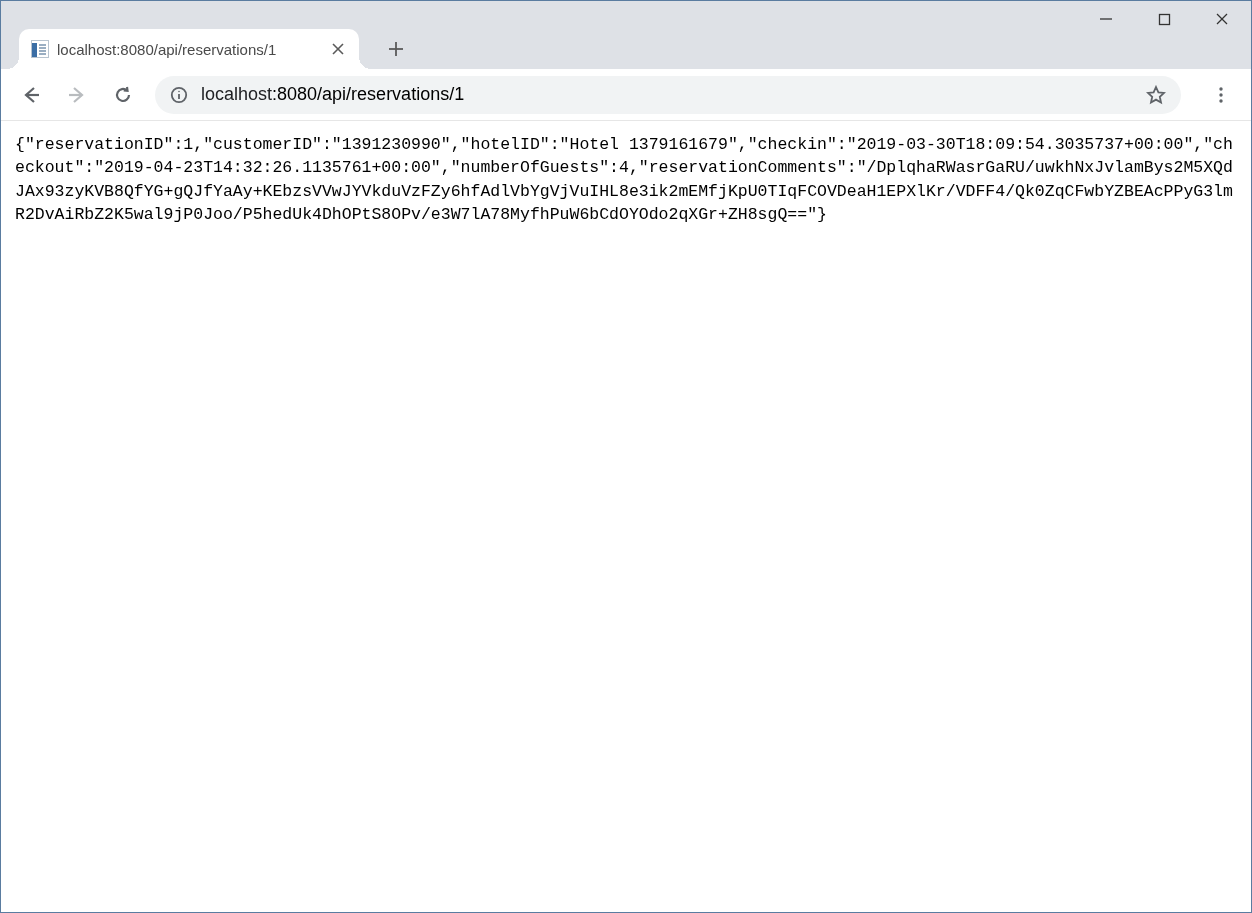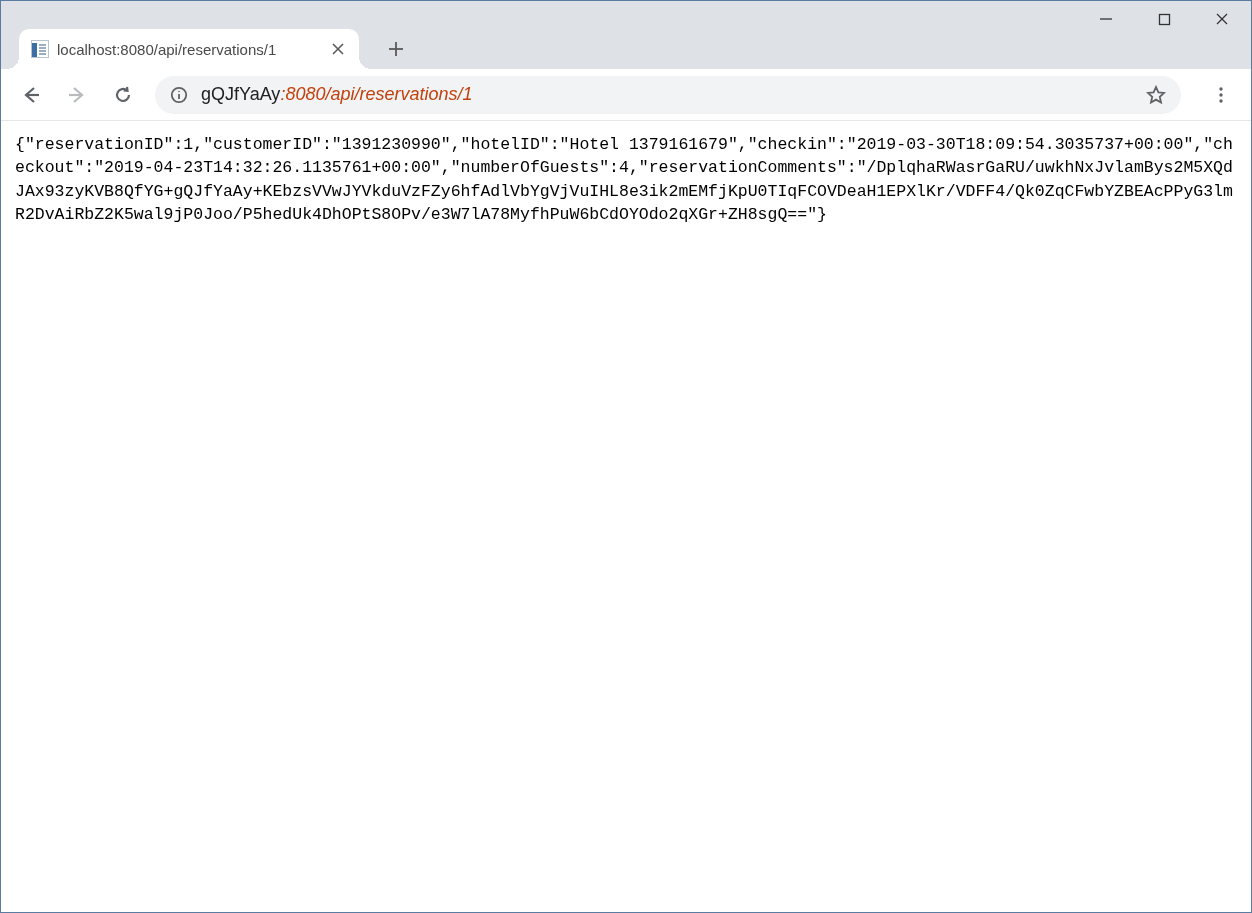--- a/index.html
+++ b/index.html
@@ -139,21 +139,21 @@
     }
     .site-info svg { fill: none; stroke: #5f6368; stroke-width: 1.8; }
     .url {
       flex: 1;
       font-size: 18px;
       color: #202124;
       font-family: "Segoe UI", Arial, sans-serif;
       white-space: nowrap;
       overflow: hidden;
     }
-    .url .dim { color: #c2410c; font-style: italic; }
+    .url .dim { color: #000000; }
     .star {
       width: 22px; height: 22px;
       display: flex; align-items: center; justify-content: center;
     }
     .star svg { fill: none; stroke: #5f6368; stroke-width: 1.8; }
     .menu-btn {
       width: 40px; height: 40px;
       display: flex; align-items: center; justify-content: center;
       margin-left: 8px;
     }
@@ -230,21 +230,21 @@
   </div>
   <div class="omnibox">
     <div class="site-info">
       <svg width="18" height="18" viewBox="0 0 18 18">
           <circle cx="9" cy="9" r="7.2"></circle>
           <line x1="9" y1="8" x2="9" y2="13"></line>
           <circle cx="9" cy="5.5" r="0.8" fill="#5f6368" stroke="none"></circle>
         </svg>
     </div>
     <div class="url">
-      <span>gQJfYaAy</span><span class="dim">:8080/api/reservations/1</span>
+      <span>localhost</span><span class="dim">:8080/api/reservations/1</span>
     </div>
     <div class="star">
       <svg width="20" height="20" viewBox="0 0 20 20">
           <polygon points="10,2 12.4,7.3 18,7.9 13.8,11.8 15,17.5 10,14.6 5,17.5 6.2,11.8 2,7.9 7.6,7.3"></polygon>
         </svg>
     </div>
   </div>
   <div class="menu-btn">
     <svg width="18" height="18" viewBox="0 0 18 18" fill="#5f6368">
         <circle cx="9" cy="3" r="1.7"></circle>

